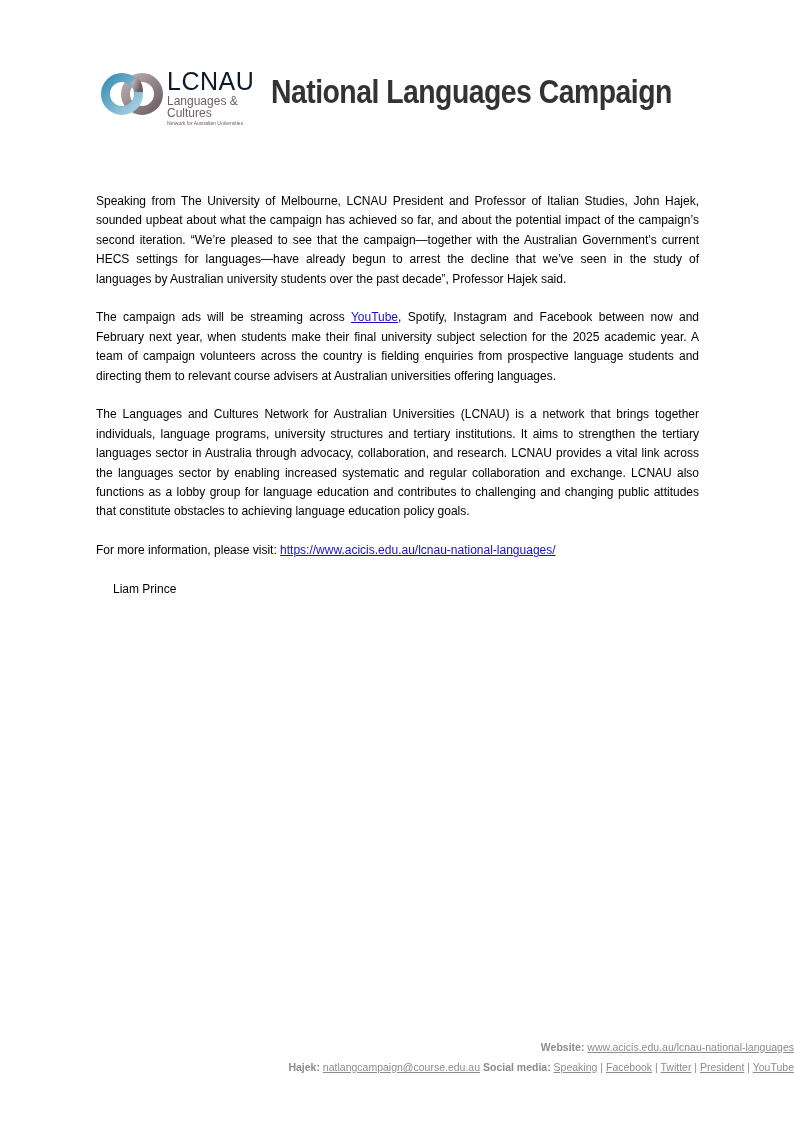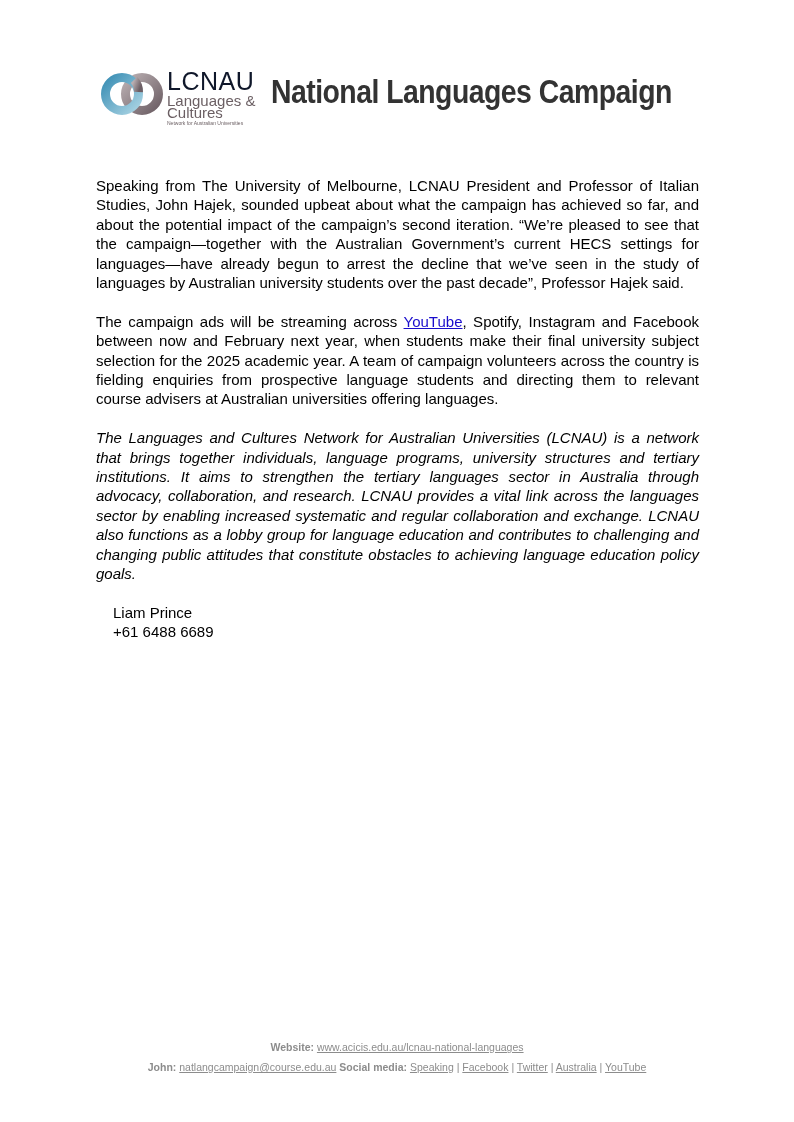--- a/index.html
+++ b/index.html
@@ -3,33 +3,33 @@
 <meta charset="utf-8">
 <style>
   html, body { margin: 0; padding: 0; background: #ffffff; }
   body { width: 794px; height: 1122px; position: relative; overflow: hidden; font-family: "Liberation Sans", sans-serif; color: #000; }
 
   .header { position: absolute; left: 99px; top: 66px; width: 600px; height: 56px; }
   .logo { position: absolute; left: 0; top: 2px; width: 160px; height: 52px; }
   .rings { position: absolute; left: 2px; top: 4px; width: 64px; height: 44px; }
   .logo-text { position: absolute; left: 68px; top: 0; }
   .logo-title { font-size: 25px; color: #0f172a; letter-spacing: 0.5px; line-height: 26px; font-weight: normal; }
-  .logo-sub1 { font-size: 15px; color: #6b5f63; line-height: 12px; margin-top: 1px; }
+  .logo-sub1 { font-size: 12px; color: #6b5f63; line-height: 12px; margin-top: 1px; }
   .logo-sub2 { font-size: 5px; color: #6b5f63; line-height: 8px; }
   .campaign-title { position: absolute; left: 172px; top: 6px; font-size: 33px; font-weight: bold; color: #333333; letter-spacing: -0.6px; transform: scaleX(0.86); transform-origin: left center; white-space: nowrap; line-height: 40px; }
 
-  .content { position: absolute; left: 96px; top: 176px; width: 603px; font-size: 15px; line-height: 19.4px; }
+  .content { position: absolute; left: 96px; top: 192px; width: 603px; font-size: 12px; line-height: 19.4px; }
   .content p { margin: 0 0 19.4px 0; text-align: justify; }
   .content p.left { text-align: left; }
-  .italic { font-style: italic; }
+  .italic { }
   a.link { color: #1a0dcc; text-decoration: underline; }
   .contact-block { margin: 17px; }
   .contact-block div { line-height: 19.4px; }
 
-  .footer { position: absolute; left: 0; top: 1037px; width: 794px; text-align: center; font-size: 10.5px; color: #8c8c8c; line-height: 20px; }
+  .footer { position: absolute; left: 0; top: 1037px; width: 794px; text-align: right; font-size: 10.5px; color: #8c8c8c; line-height: 20px; }
   .footer b { font-weight: bold; color: #8c8c8c; }
   .footer a { color: #8c8c8c; text-decoration: underline; }
 </style>
 </head>
 <body>
 
 <div class="header">
   <div class="logo">
     <svg class="rings" viewBox="0 0 64 44">
       <defs>
@@ -55,40 +55,40 @@
   <div class="campaign-title">National Languages Campaign</div>
 </div>
 
 <div class="content">
   <p>Speaking from The University of Melbourne, LCNAU President and Professor of Italian Studies, John Hajek, sounded upbeat about what the campaign has achieved so far, and about the potential impact of the campaign’s second iteration. “We’re pleased to see that the campaign—together with the Australian Government’s current HECS settings for languages—have already begun to arrest the decline that we’ve seen in the study of languages by Australian university students over the past decade”, Professor Hajek said.</p>
 
   <p><span>The campaign ads will be streaming across </span><a class="link" href="#">YouTube</a><span>, Spotify, Instagram and Facebook between now and February next year, when students make their final university subject selection for the 2025 academic year. A team of campaign volunteers across the country is fielding enquiries from prospective language students and directing them to relevant course advisers at Australian universities offering languages.</span></p>
 
   <p class="italic">The Languages and Cultures Network for Australian Universities (LCNAU) is a network that brings together individuals, language programs, university structures and tertiary institutions. It aims to strengthen the tertiary languages sector in Australia through advocacy, collaboration, and research. LCNAU provides a vital link across the languages sector by enabling increased systematic and regular collaboration and exchange. LCNAU also functions as a lobby group for language education and contributes to challenging and changing public attitudes that constitute obstacles to achieving language education policy goals.</p>
 
+  <p class="left italic"><span>For more information, please visit: </span><a class="link" href="#">https://www.acicis.edu.au/lcnau-national-languages/</a></p>
 
 
   <div class="contact-block">
     <div>Liam Prince</div>
-    <div>+61 6488 6689</div>
   </div>
 </div>
 
 <div class="footer">
   <div>
     <b>Website:</b>
     <a href="#">www.acicis.edu.au/lcnau-national-languages</a>
   </div>
   <div>
-    <b>John:</b>
+    <b>Hajek:</b>
     <a href="#">natlangcampaign@course.edu.au</a>
     <b>Social media:</b>
     <a href="#">Speaking</a>
     <span>|</span>
     <a href="#">Facebook</a>
     <span>|</span>
     <a href="#">Twitter</a>
     <span>|</span>
-    <a href="#">Australia</a>
+    <a href="#">President</a>
     <span>|</span>
     <a href="#">YouTube</a>
   </div>
 </div>
 
 </body></html>

